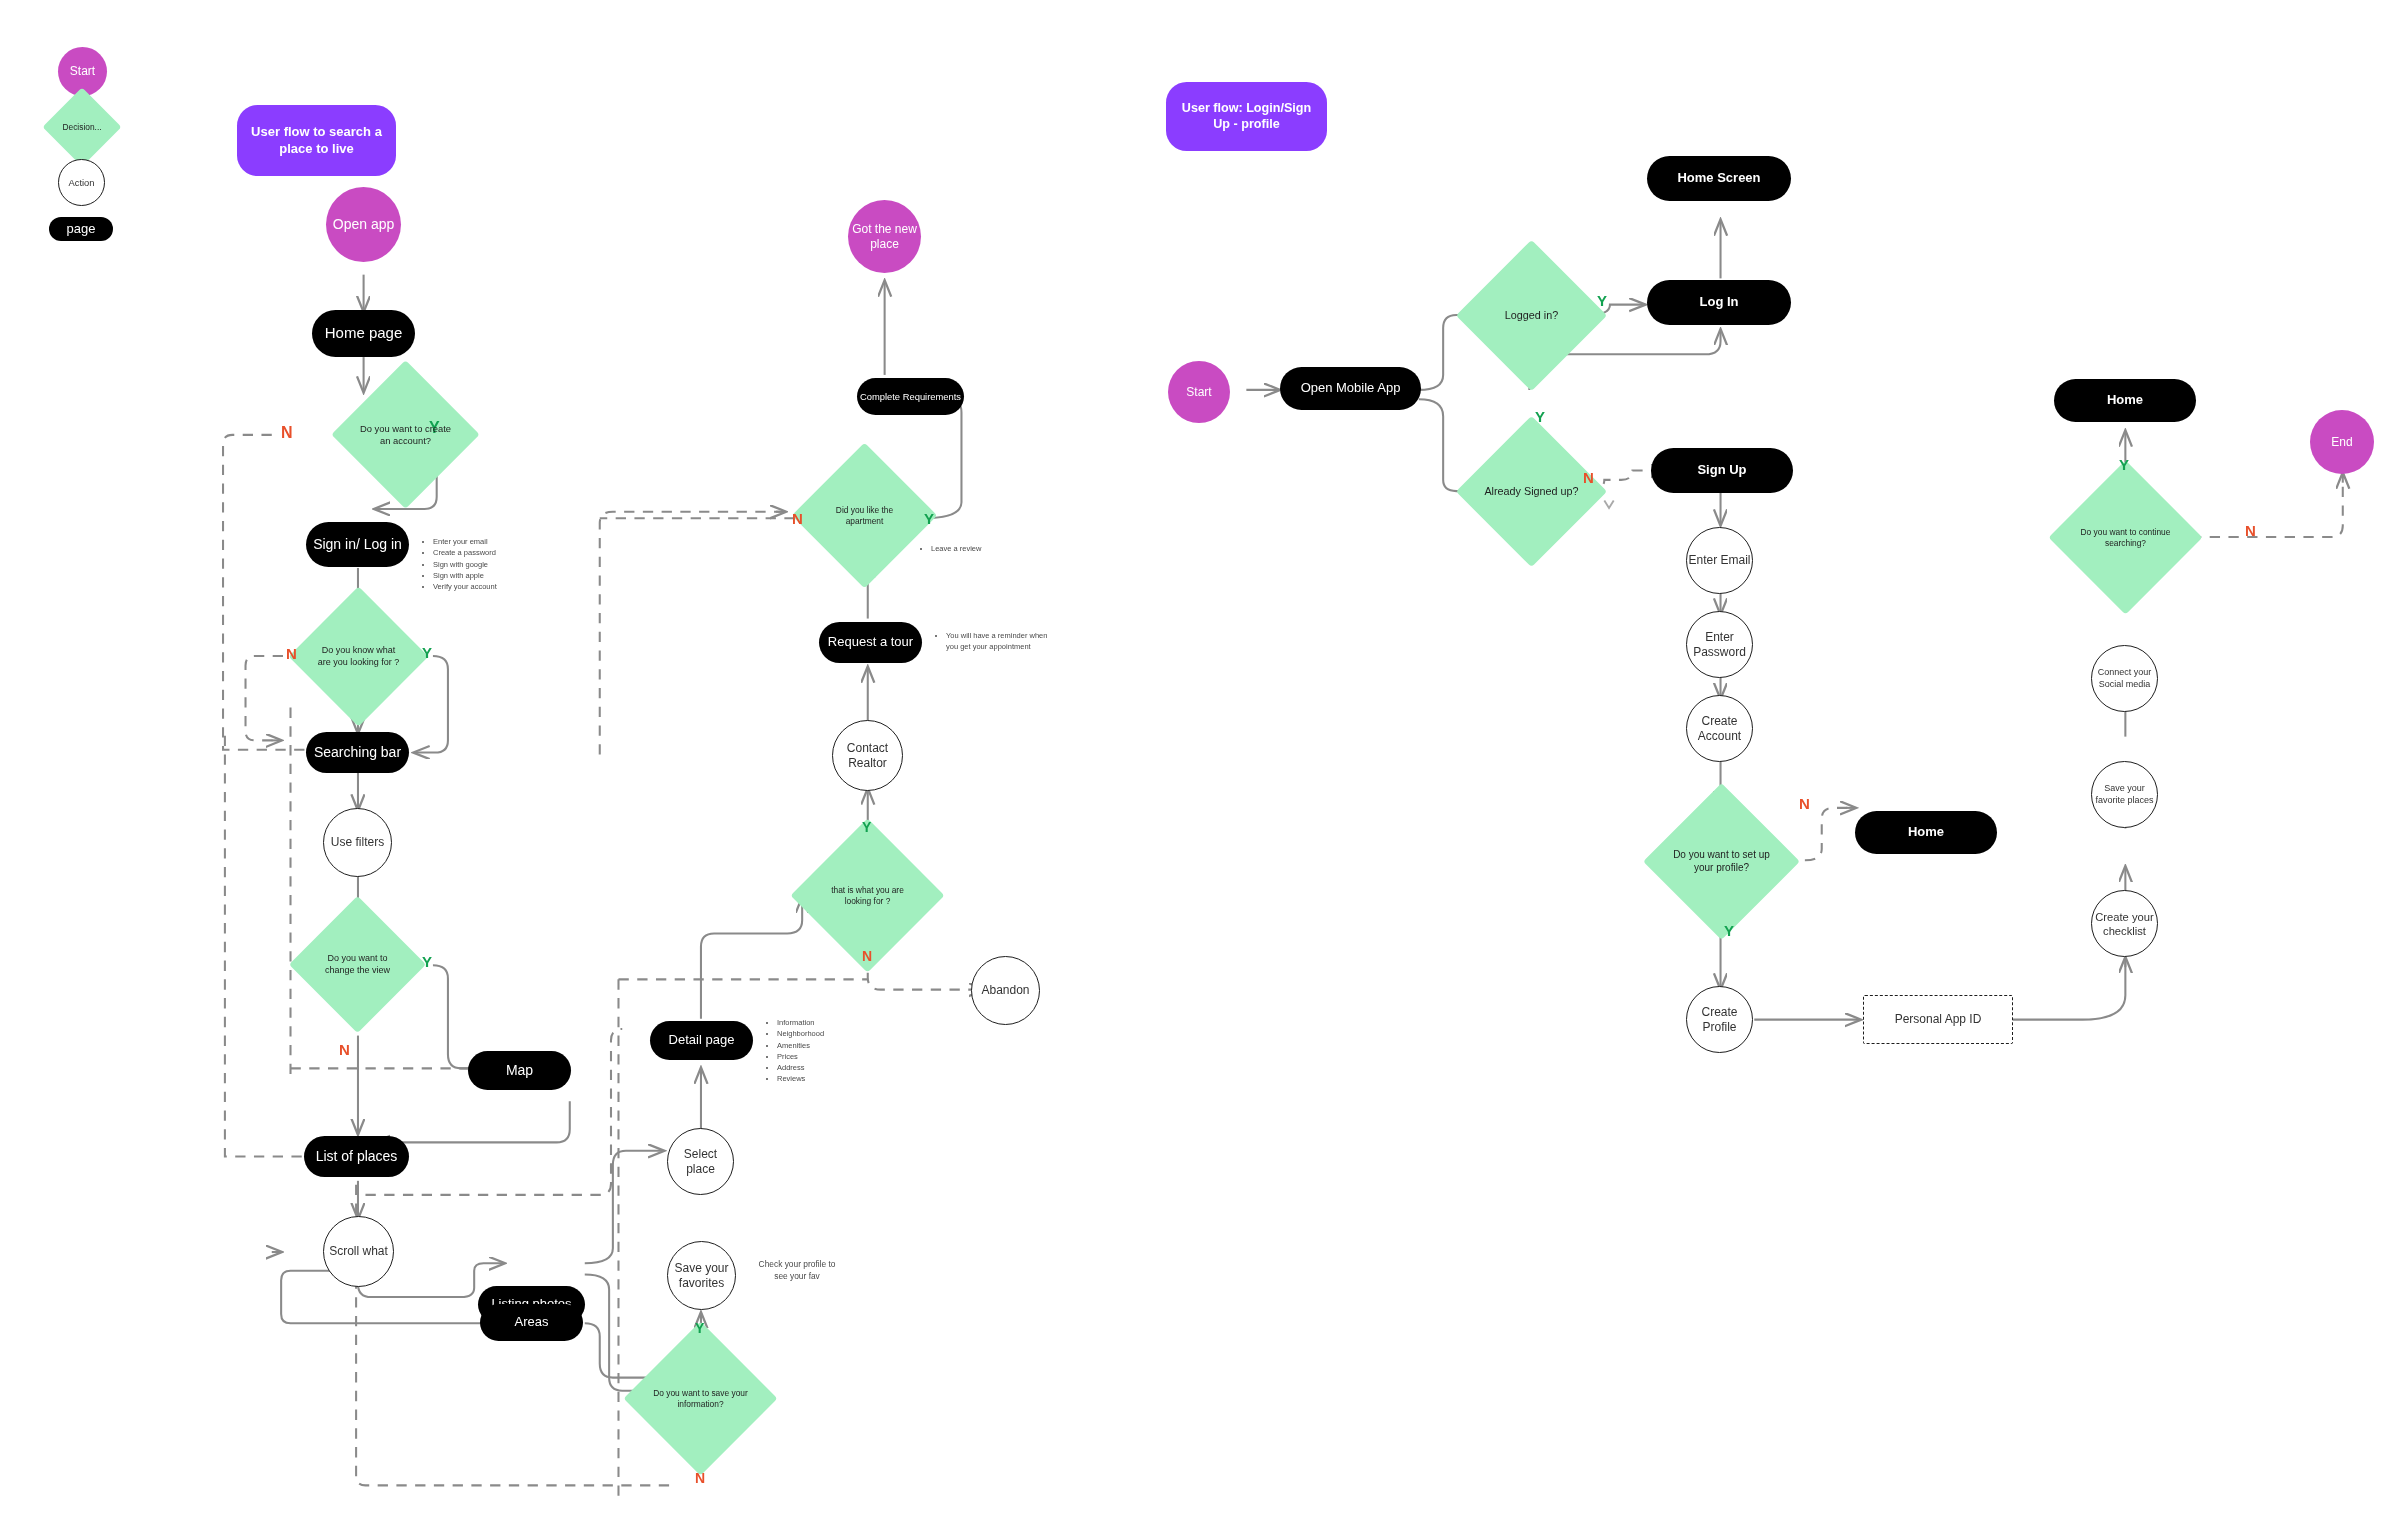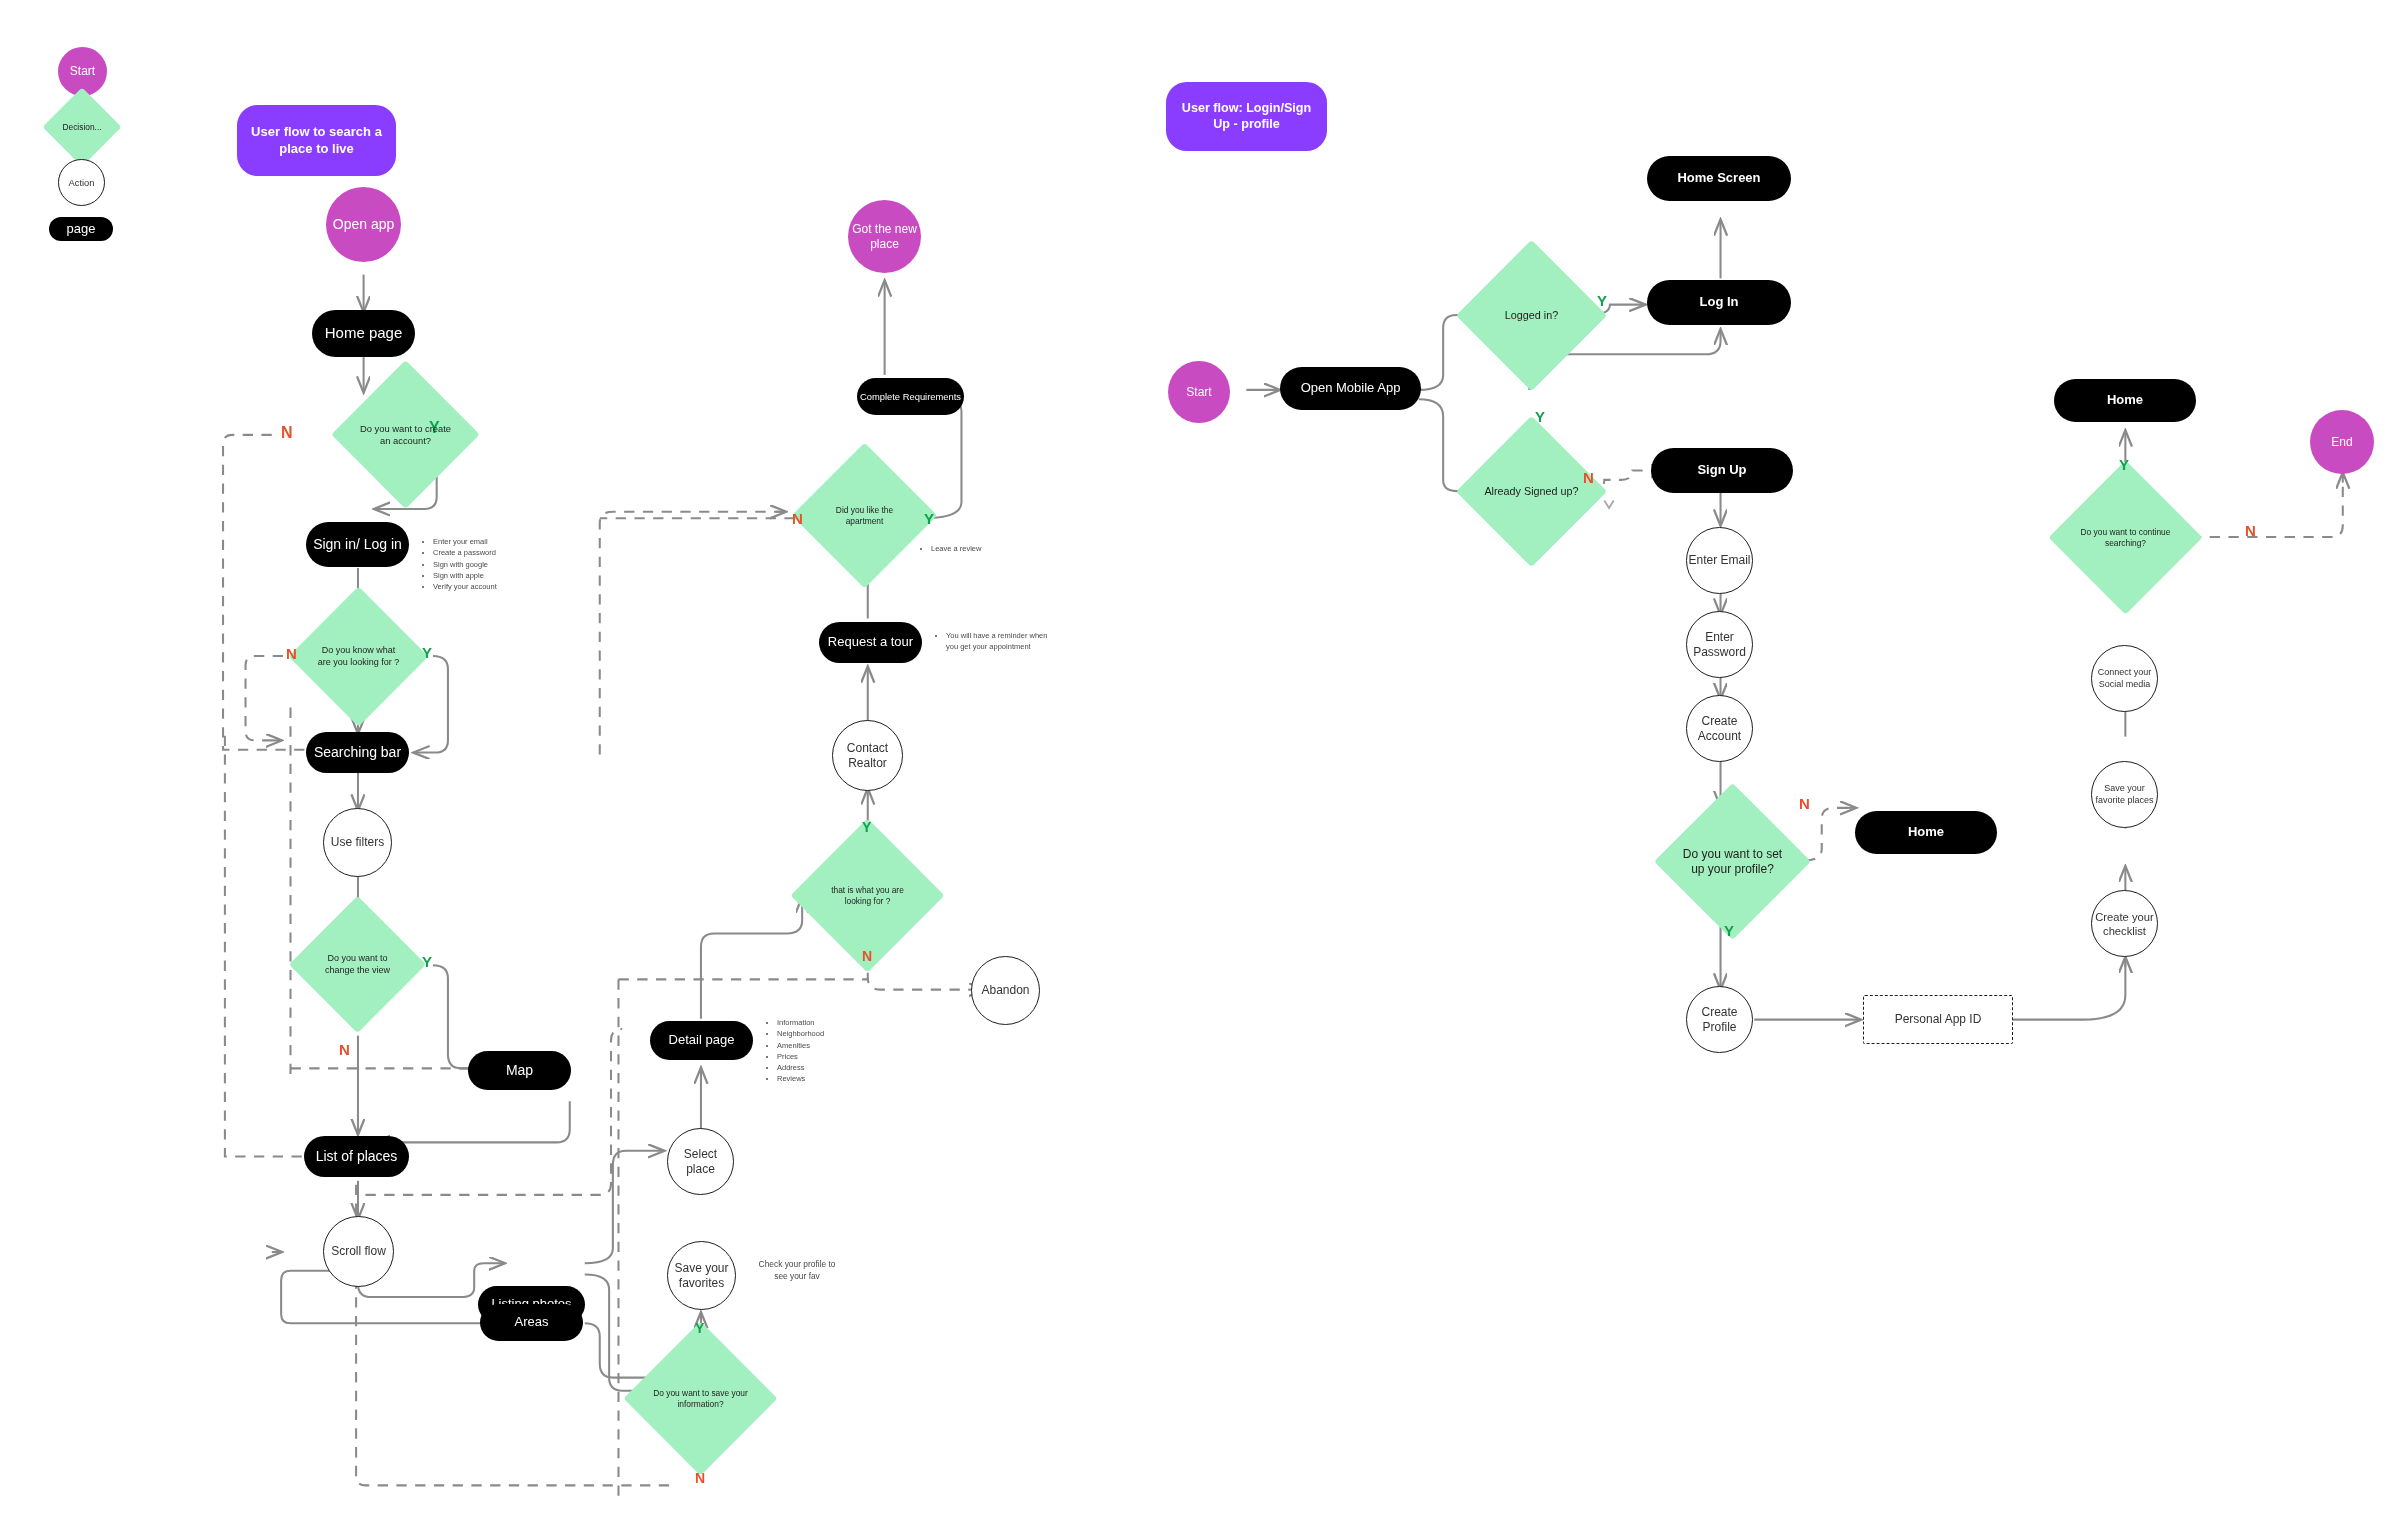--- a/index.html
+++ b/index.html
@@ -313,21 +313,21 @@
 
   <div class="node n-page" style="left:468px; top:1051px; width:103px; height:39px; font-size:14px;">
     <span>Map</span>
   </div>
 
   <div class="node n-page" style="left:304px; top:1136px; width:105px; height:41px; font-size:14px;">
     <span>List of places</span>
   </div>
 
   <div class="node n-action" style="left:323px; top:1216px; width:71px; height:71px; font-size:12px;">
-    <span>Scroll flow</span>
+    <span>Scroll what</span>
   </div>
 
   <div class="node n-page" style="left:478px; top:1246px; width:107px; height:37px; font-size:13px;margin-top:40px;">
     <span>Listing photos</span>
   </div>
 
   <div class="node n-page" style="left:480px; top:1304px; width:103px; height:37px; font-size:13px;">
     <span>Areas</span>
   </div>
 
@@ -461,21 +461,21 @@
   </div>
 
   <div class="node n-action" style="left:1686px; top:611px; width:67px; height:67px; font-size:12px;">
     <span>Enter Password</span>
   </div>
 
   <div class="node n-action" style="left:1686px; top:695px; width:67px; height:67px; font-size:12px;">
     <span>Create Account</span>
   </div>
 
-  <div class="node n-decision" style="left:1666px; top:806px; width:111px; height:111px; font-size:12px;margin-left:11px;">
+  <div class="node n-decision" style="left:1666px; top:806px; width:111px; height:111px; font-size:10px;">
     <span class="diamond-bg"></span>
     <span class="diamond-label">Do you want to set up your profile?</span>
   </div>
   <div class="branch-label lbl-n" style="left:1799px; top:796px; font-size:15px;">
     <span>N</span>
   </div>
   <div class="branch-label lbl-y" style="left:1724px; top:923px; font-size:15px;">
     <span>Y</span>
   </div>
 

